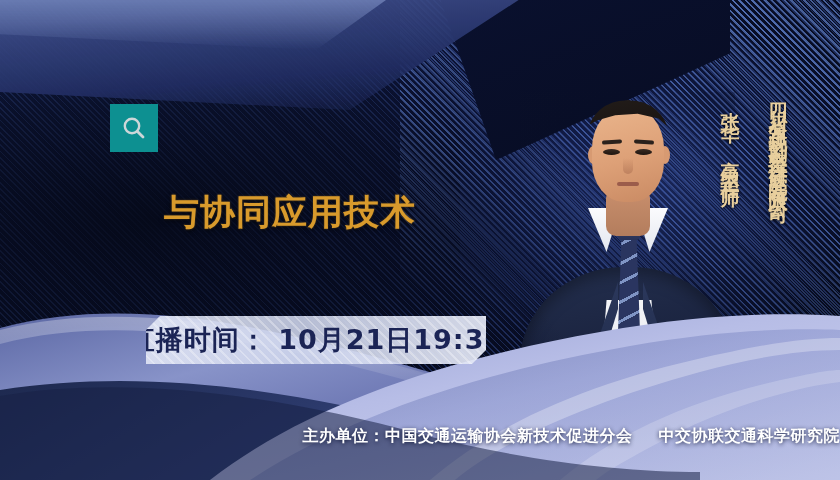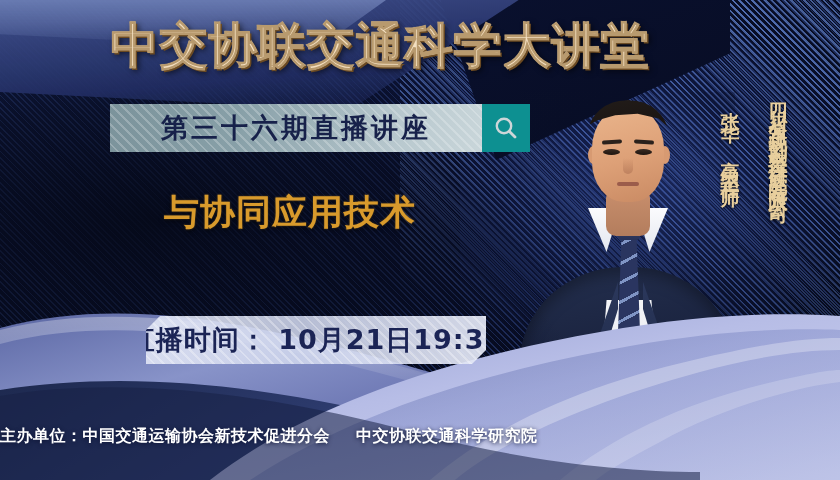--- a/index.html
+++ b/index.html
@@ -230,21 +230,21 @@
     font-family:"DejaVu Sans","Liberation Sans",sans-serif;
     color:#e8cf9d; font-weight:bold;
     text-shadow:0 1px 3px rgba(0,0,0,.75);
   }
   .v-name{ left:718px; top:96px; font-size:19px; letter-spacing:7px; }
   .v-org { left:766px; top:88px; font-size:19px; letter-spacing:6px; }
 
   
   .footer{
     position:absolute; left:0; top:426px; width:840px;
-    text-align:left;
+    text-align:right;
     font-size:16px; font-weight:bold; color:#ffffff; letter-spacing:.5px;
     font-family:"DejaVu Sans","Liberation Sans",sans-serif;
     text-shadow:0 1px 4px rgba(10,16,48,.85);
     white-space:nowrap;
   }
   .footer .gap{ display:inline-block; width:26px; }
 </style>
 </head>
 <body>
 
@@ -320,26 +320,22 @@
 
       <path d="M210,230 C300,160 430,112 600,82 C700,64 780,62 840,66 L840,230 Z" fill="url(#g3)"></path>
       <path d="M250,230 C345,168 470,124 630,96 C720,80 790,78 840,80 L840,230 Z" fill="url(#g2)" opacity=".45"></path>
 
       <path d="M430,230 C500,170 600,128 730,102 C775,92 812,88 840,88 L840,100 C800,100 750,108 700,122 C590,152 500,192 455,230 Z" fill="rgba(255,255,255,.30)"></path>
       <path d="M560,230 C620,180 700,146 800,126 C818,122 832,120 840,120 L840,132 C800,136 720,158 660,192 C630,208 608,220 596,230 Z" fill="rgba(255,255,255,.20)"></path>
       <path d="M0,146 C130,124 280,146 420,184 C520,210 620,222 700,222 L700,230 L0,230 Z" fill="rgba(24,33,70,.55)"></path>
     </svg>
   </div>
 
-  <div class="header-title">中交协联交通科学大讲堂</div>
 
   <div class="sub-wrap">
-    <div class="sub-bar">
-      <span class="sub-text">第三十六期直播讲座</span>
-    </div>
     <div class="sub-icon">
       <svg width="28" height="28" viewBox="0 0 28 28">
         <circle cx="12" cy="12" r="7.2" fill="none" stroke="#cdd6d8" stroke-width="2.4"></circle>
         <line x1="17.2" y1="17.2" x2="23" y2="23" stroke="#cdd6d8" stroke-width="2.8" stroke-linecap="round"></line>
       </svg>
     </div>
   </div>
 
   <div class="main-title">
     <span class="ln">与协同应用技术</span>

